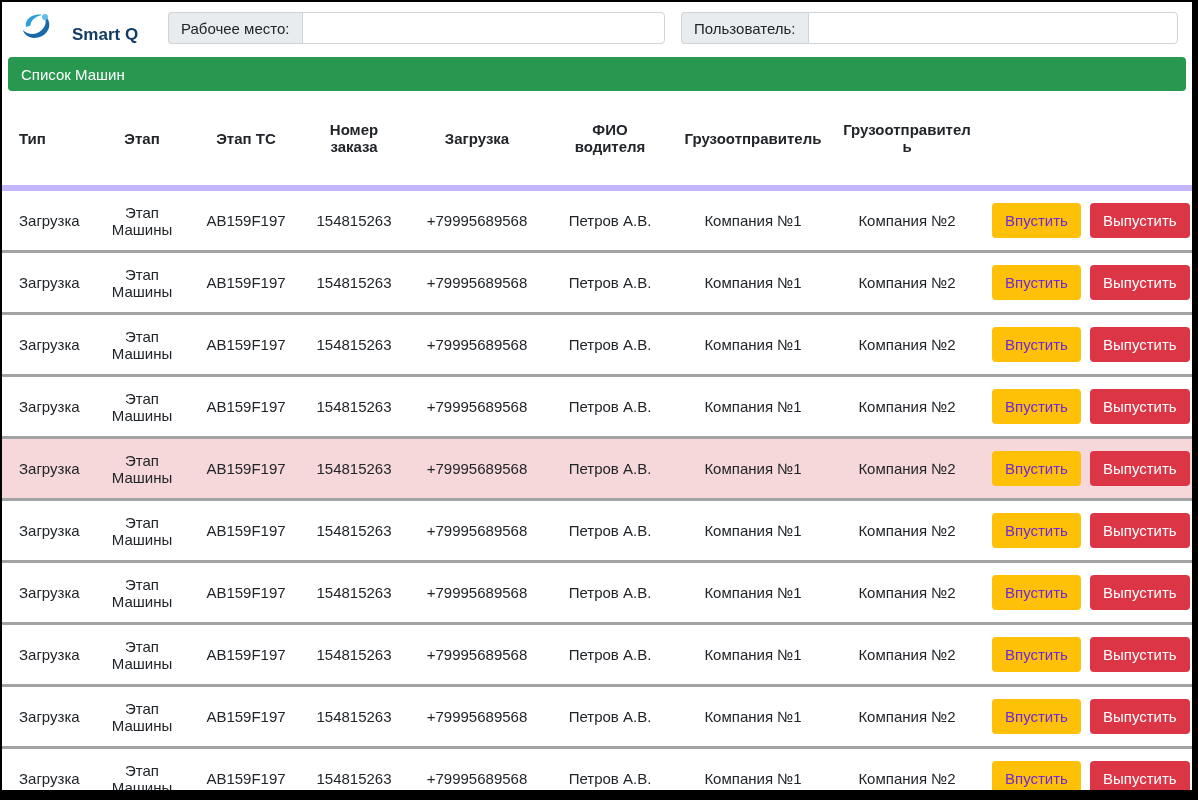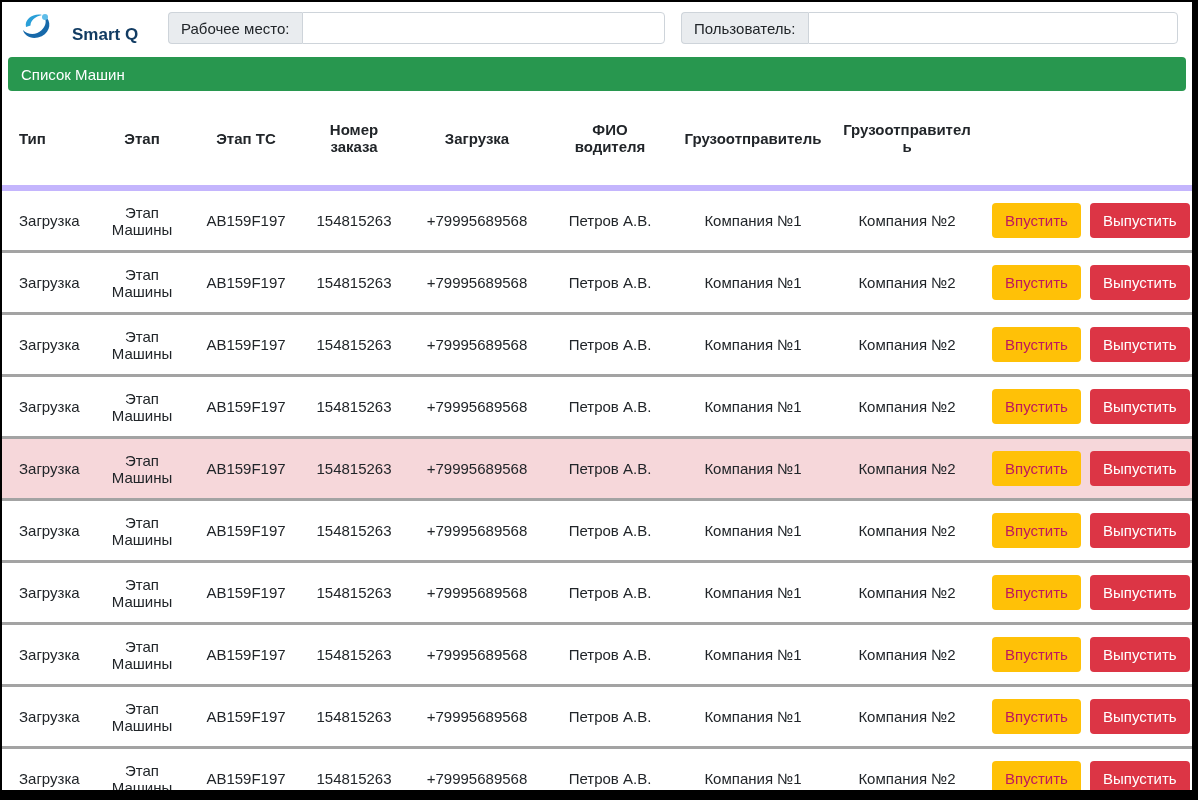--- a/index.html
+++ b/index.html
@@ -113,21 +113,21 @@
     border: none;
     border-radius: 4px;
     font-size: 15px;
     padding: 9px 13px;
     cursor: pointer;
     font-family: "Liberation Sans", sans-serif;
     white-space: nowrap;
   }
   .btn-admit {
     background: var(--accent-yellow, #ffc107);
-    color: #be185d;
+    color: #6d28d9;
   }
   .btn-release {
     background: var(--accent-red, #dc3545);
     color: #fff;
   }
 </style>
 </head>
 <body>
 
 <div class="page">

